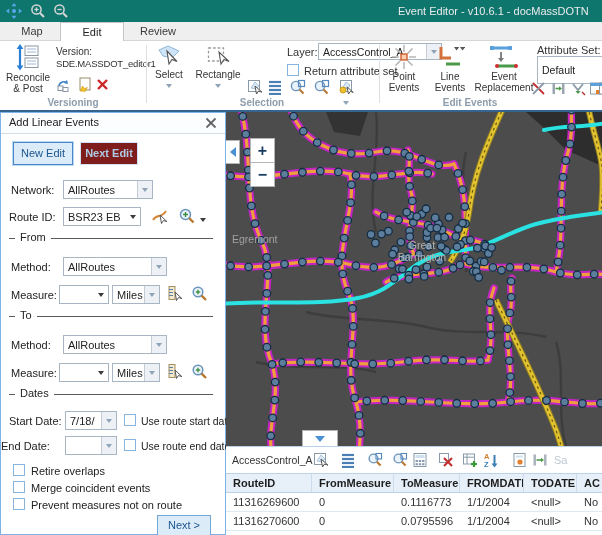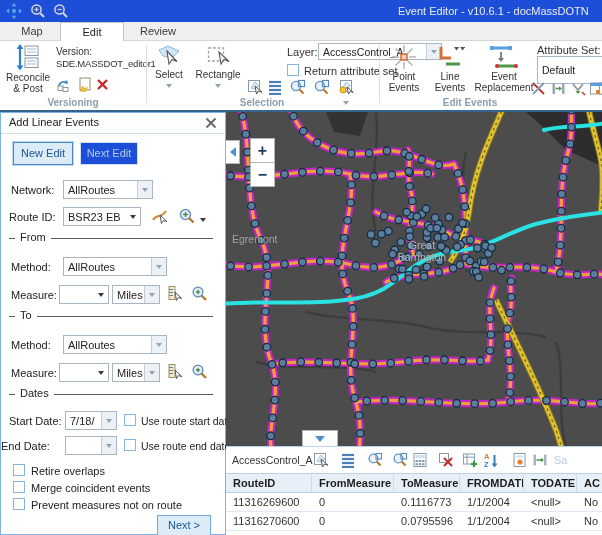--- a/index.html
+++ b/index.html
@@ -1,21 +1,21 @@
 <!DOCTYPE html>
 <html><head>
 <meta charset="utf-8">
 <style>
   * { margin:0; padding:0; box-sizing:border-box; }
   html,body { width:602px; height:535px; overflow:hidden; background:#fff;
     font-family:"Liberation Sans", sans-serif; }
   .app { position:relative; width:602px; height:535px; overflow:hidden; background:#fff; }
 
   
-  .titlebar { position:absolute; left:0; top:0; width:602px; height:22px; background:#1d4ed8; }
+  .titlebar { position:absolute; left:0; top:0; width:602px; height:22px; background:#0f766e; }
   .titlebar .tbicon { position:absolute; top:3px; width:16px; height:16px; cursor:pointer; }
   .titlebar .apptitle { position:absolute; left:398px; top:0; height:22px; line-height:22px;
     color:#ececec; font-size:11px; white-space:nowrap; }
 
   
   .tabbar { position:absolute; left:0; top:22px; width:602px; height:19px; background:#efefef;
     border-bottom:1px solid #d6d6d6; }
   .tab { position:absolute; top:0; height:18px; line-height:18px; text-align:center;
     font-size:11px; color:#3a3a3a; cursor:pointer; }
   .tab.active { background:#fff; border:1px solid #c6c6c6; border-bottom:none; height:19px; color:#222; }
@@ -44,21 +44,21 @@
   
   .panel { position:absolute; left:0; top:112px; width:226px; height:423px; background:#fff;
     border:1px solid #7fb2e5; }
   .panelhdr { position:relative; height:21px; border-bottom:1px solid #d2dde8; background:#fcfdfe; }
   .panelhdr .ptitle { position:absolute; left:8px; top:3px; font-size:11px; color:#222; }
   .panelhdr .pclose { position:absolute; right:8px; top:4px; width:12px; height:12px; cursor:pointer; }
   .flabel { position:absolute; font-size:11px; color:#222; white-space:nowrap; }
   .btnlite { position:absolute; background:#dcebf8; border:1px solid #74a8d8; color:#1c568f;
     font-size:11px; text-align:center; cursor:pointer; }
   .btnlite.focusd { border-color:#4a86c8; box-shadow:0 0 0 1px #bcd9f2; }
-  .btnlite.disabled { background:#1d4ed8; border-color:#cfe2f3; color:#aecce8; cursor:default; }
+  .btnlite.disabled { background:#7f1d1d; border-color:#cfe2f3; color:#aecce8; cursor:default;font-weight:bold; }
   .sep { position:absolute; left:8px; right:12px; border-top:1px solid #5a5a5a; }
   .sep > span { position:absolute; left:6px; top:-8px; background:#fff; padding:0 5px;
     font-size:11px; color:#222; }
 
   
   .map { position:absolute; left:226px; top:112px; width:376px; height:334px; background:#4c4c4c;
     overflow:hidden; }
   .mapctl { position:absolute; background:#fff; border:1px solid #b5b5b5; display:flex;
     align-items:center; justify-content:center; cursor:pointer; }
   .zoombtn { width:25px; height:25px; font-size:16px; font-weight:bold; color:#1c3c64; }

